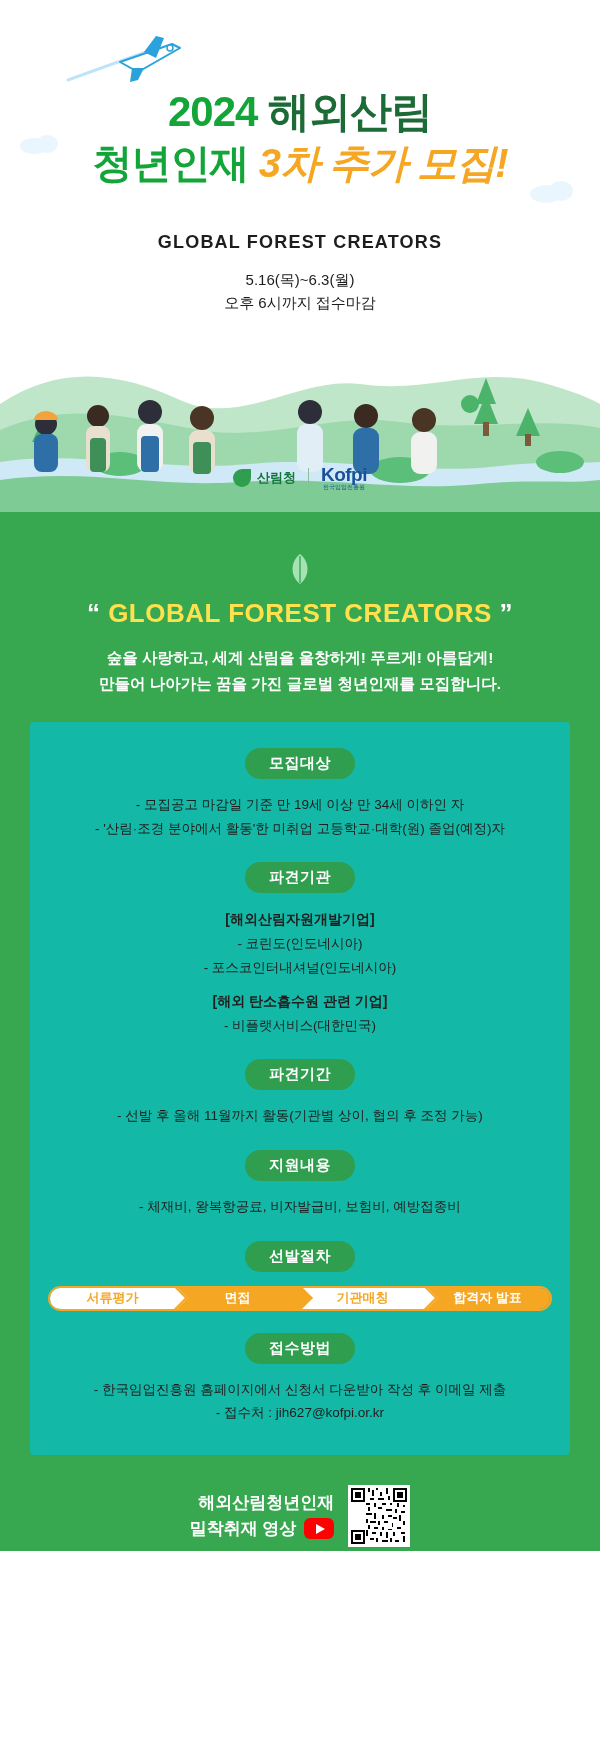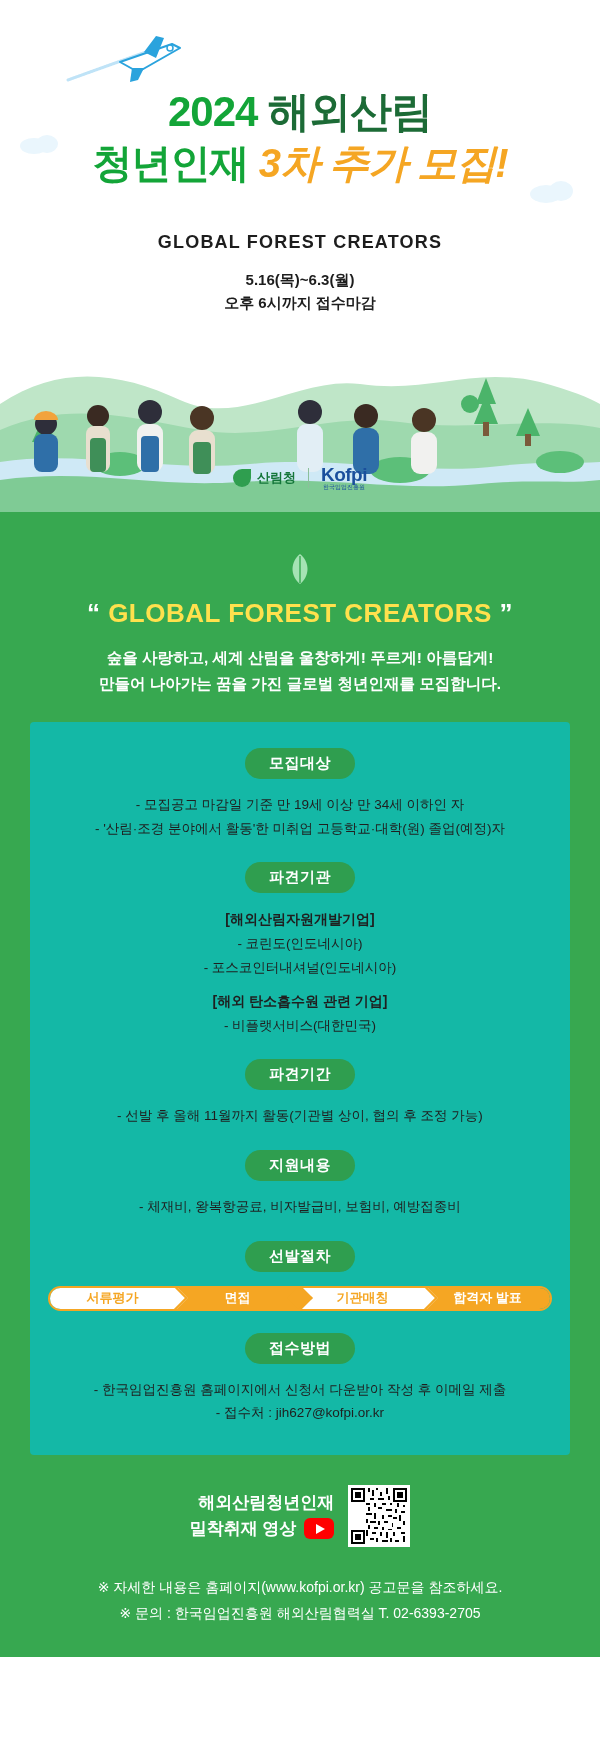--- a/index.html
+++ b/index.html
@@ -71,21 +71,21 @@
     z-index: 5;
   }
   .hero-dates {
     position: absolute;
     top: 268px; left: 0; right: 0;
     text-align: center;
     z-index: 5;
     line-height: 1.55;
     color: #1d1d1d;
   }
-  .hero-dates div { font-size: 15px; font-weight: bold; }
+  .hero-dates div { font-size: 15px; font-weight: normal; }
 
   
   .hills { position: absolute; left: 0; bottom: 0; width: 600px; height: 200px; }
   .logos {
     position: absolute;
     bottom: 22px; left: 0; right: 0;
     display: flex; justify-content: center; align-items: center; gap: 12px;
     z-index: 9;
   }
   .logo-box {
@@ -494,19 +494,15 @@
               <rect x="13" y="26" width="1" height="2"></rect>
             <rect x="16" y="27" width="3" height="1"></rect>
               <rect x="20" y="26" width="1" height="2"></rect>
             <rect x="23" y="27" width="2" height="1"></rect>
               <rect x="27" y="25" width="1" height="3"></rect>
           </g>
         </svg>
       </div>
     </div>
 
-    <div class="footer">
-      <div>※ 자세한 내용은 홈페이지(www.kofpi.or.kr) 공고문을 참조하세요.</div>
-      <div>※ 문의 : 한국임업진흥원 해외산림협력실 T. 02-6393-2705</div>
-    </div>
 
   </div>
 </div>
 
 </body></html>

